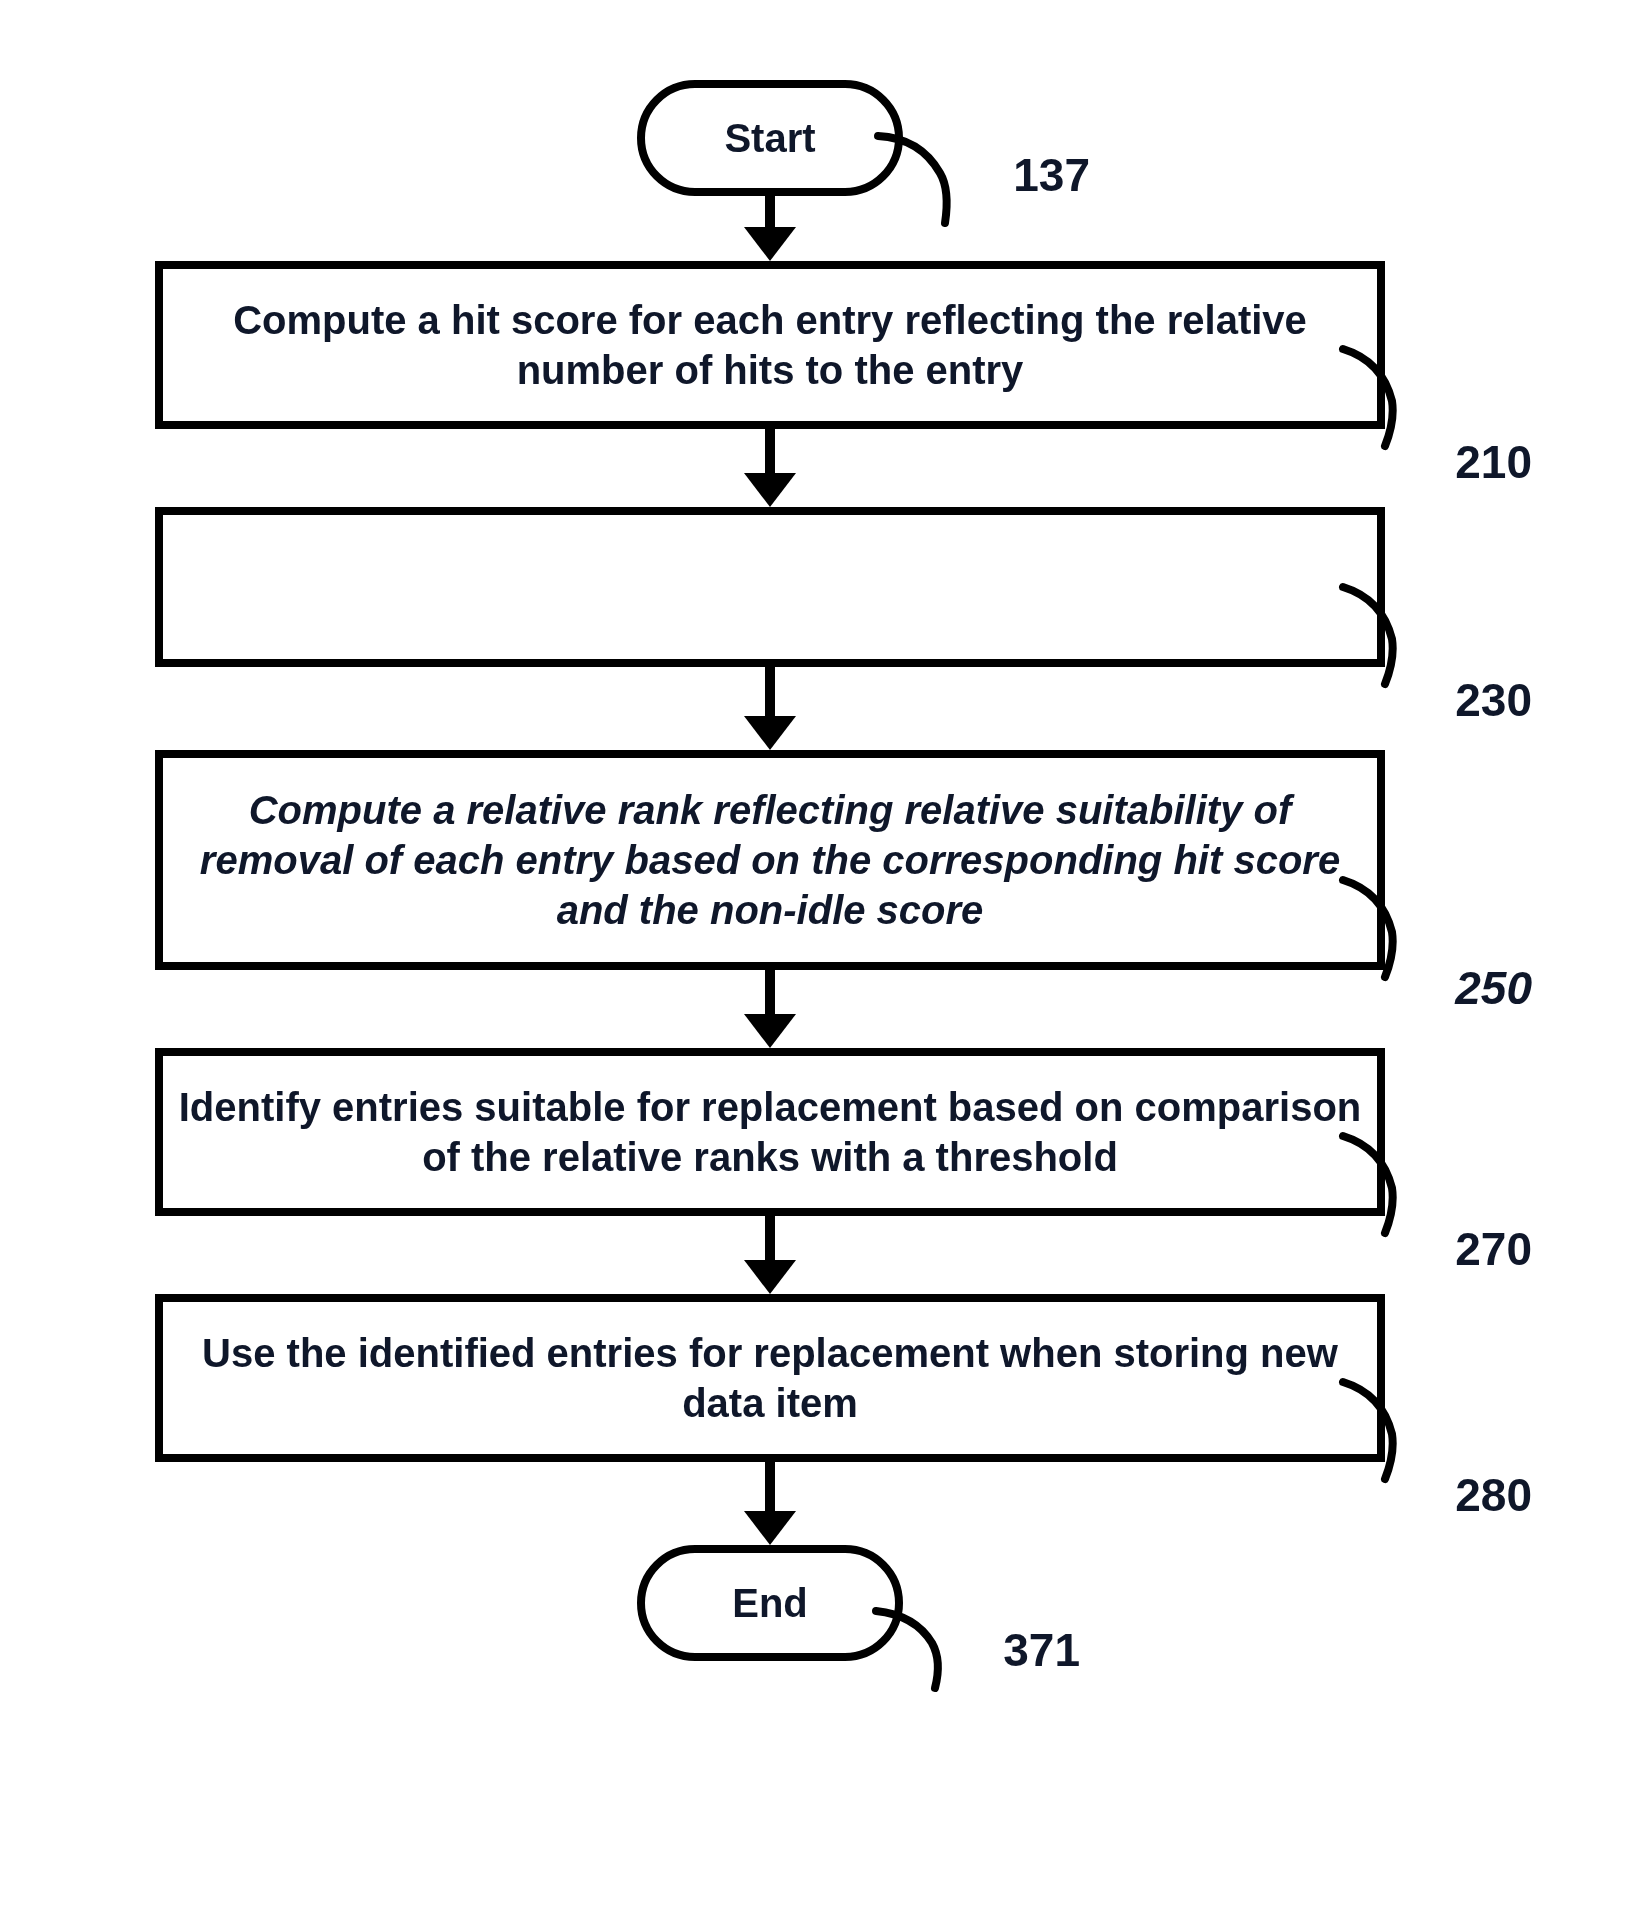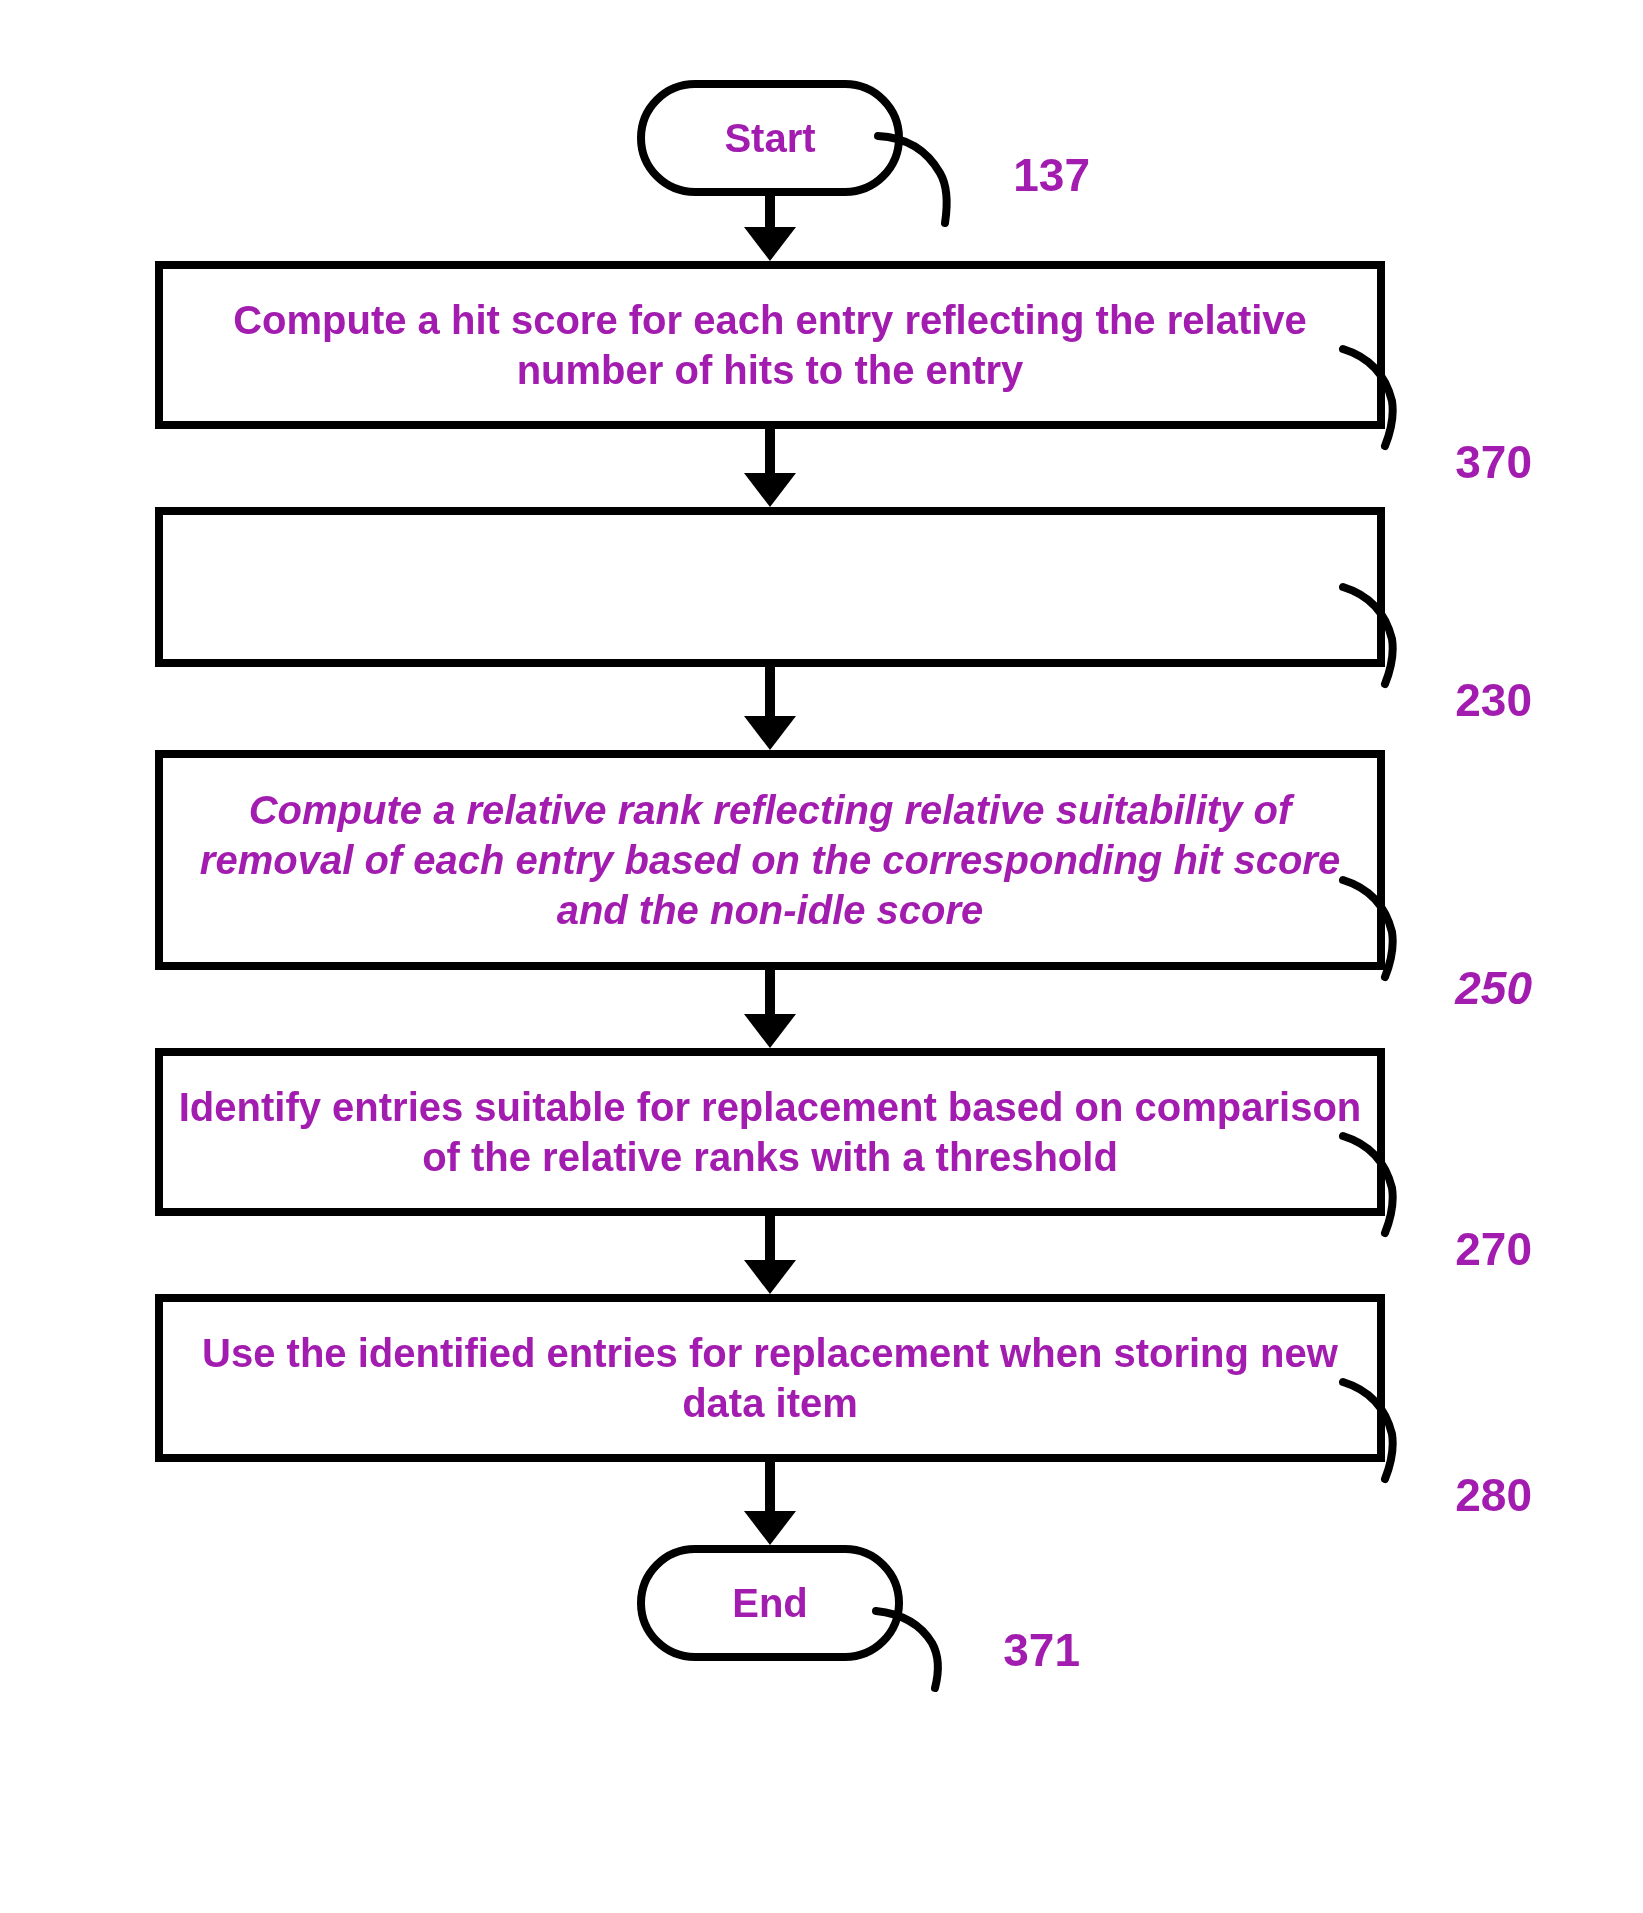--- a/index.html
+++ b/index.html
@@ -5,21 +5,21 @@
   html, body {
     margin: 0;
     padding: 0;
     background: #ffffff;
   }
   .page {
     width: 1643px;
     height: 1913px;
     position: relative;
     font-family: Arial, Helvetica, sans-serif;
-    color: #a21caf;
+    color: #0f172a;
   }
   .flow {
     position: absolute;
     top: 80px;
     left: 120px;
     width: 1300px;
     display: flex;
     flex-direction: column;
     align-items: center;
   }
@@ -108,21 +108,21 @@
     <div class="arrow-wrap">
       <div class="shaft" style="height:32px;"></div>
         <div class="arrowhead"></div>
     </div>
 
     <div class="process medium">
       <span>Compute a hit score for each entry reflecting the relative number of hits to the entry</span>
       <svg class="callout" style="right:-60px; bottom:-30px;" width="100" height="110" viewBox="0 0 100 110">
         <path d="M 6 8 Q 45 20 55 60 Q 58 80 48 105" fill="none" stroke="#000" stroke-width="8" stroke-linecap="round"></path>
       </svg>
-      <span class="ref-label" style="right:-155px; bottom:-70px;">370</span>
+      <span class="ref-label" style="right:-155px; bottom:-70px;">210</span>
     </div>
 
     <div class="arrow-wrap">
       <div class="shaft" style="height:45px;"></div>
         <div class="arrowhead"></div>
     </div>
 
     <div class="process medium">
       <svg class="callout" style="right:-60px; bottom:-30px;" width="100" height="110" viewBox="0 0 100 110">
         <path d="M 6 8 Q 45 20 55 60 Q 58 80 48 105" fill="none" stroke="#000" stroke-width="8" stroke-linecap="round"></path>

